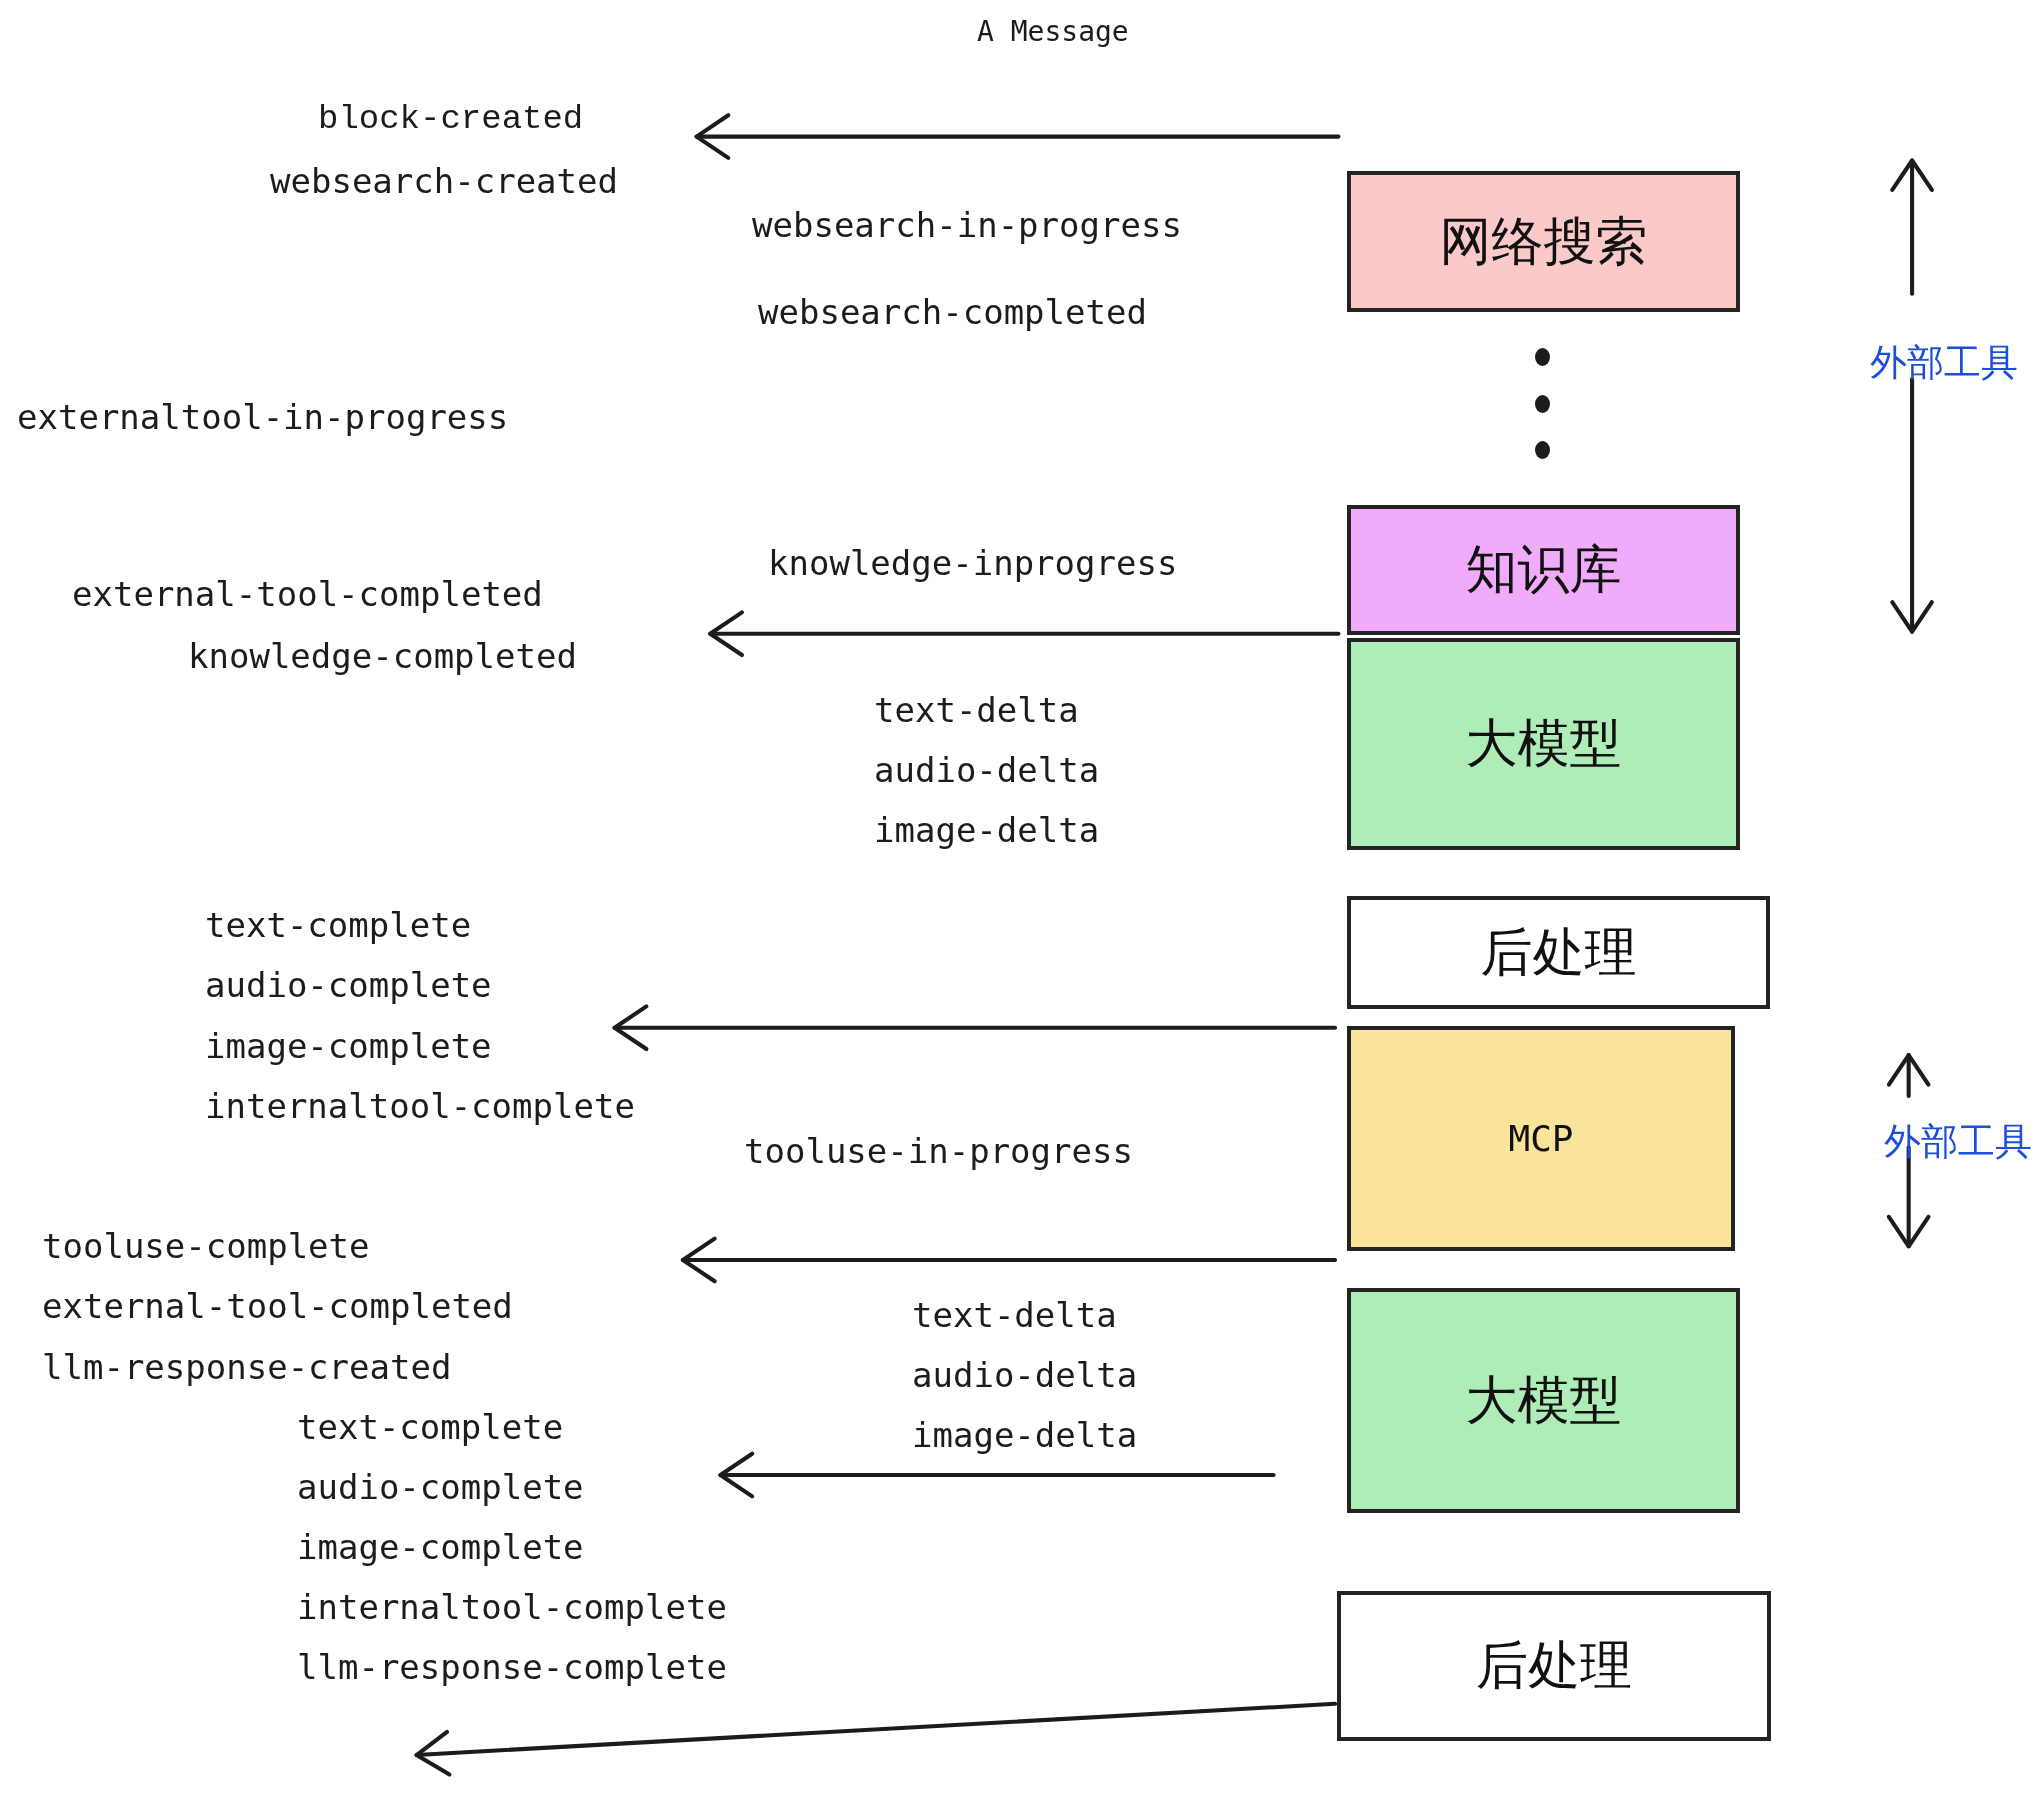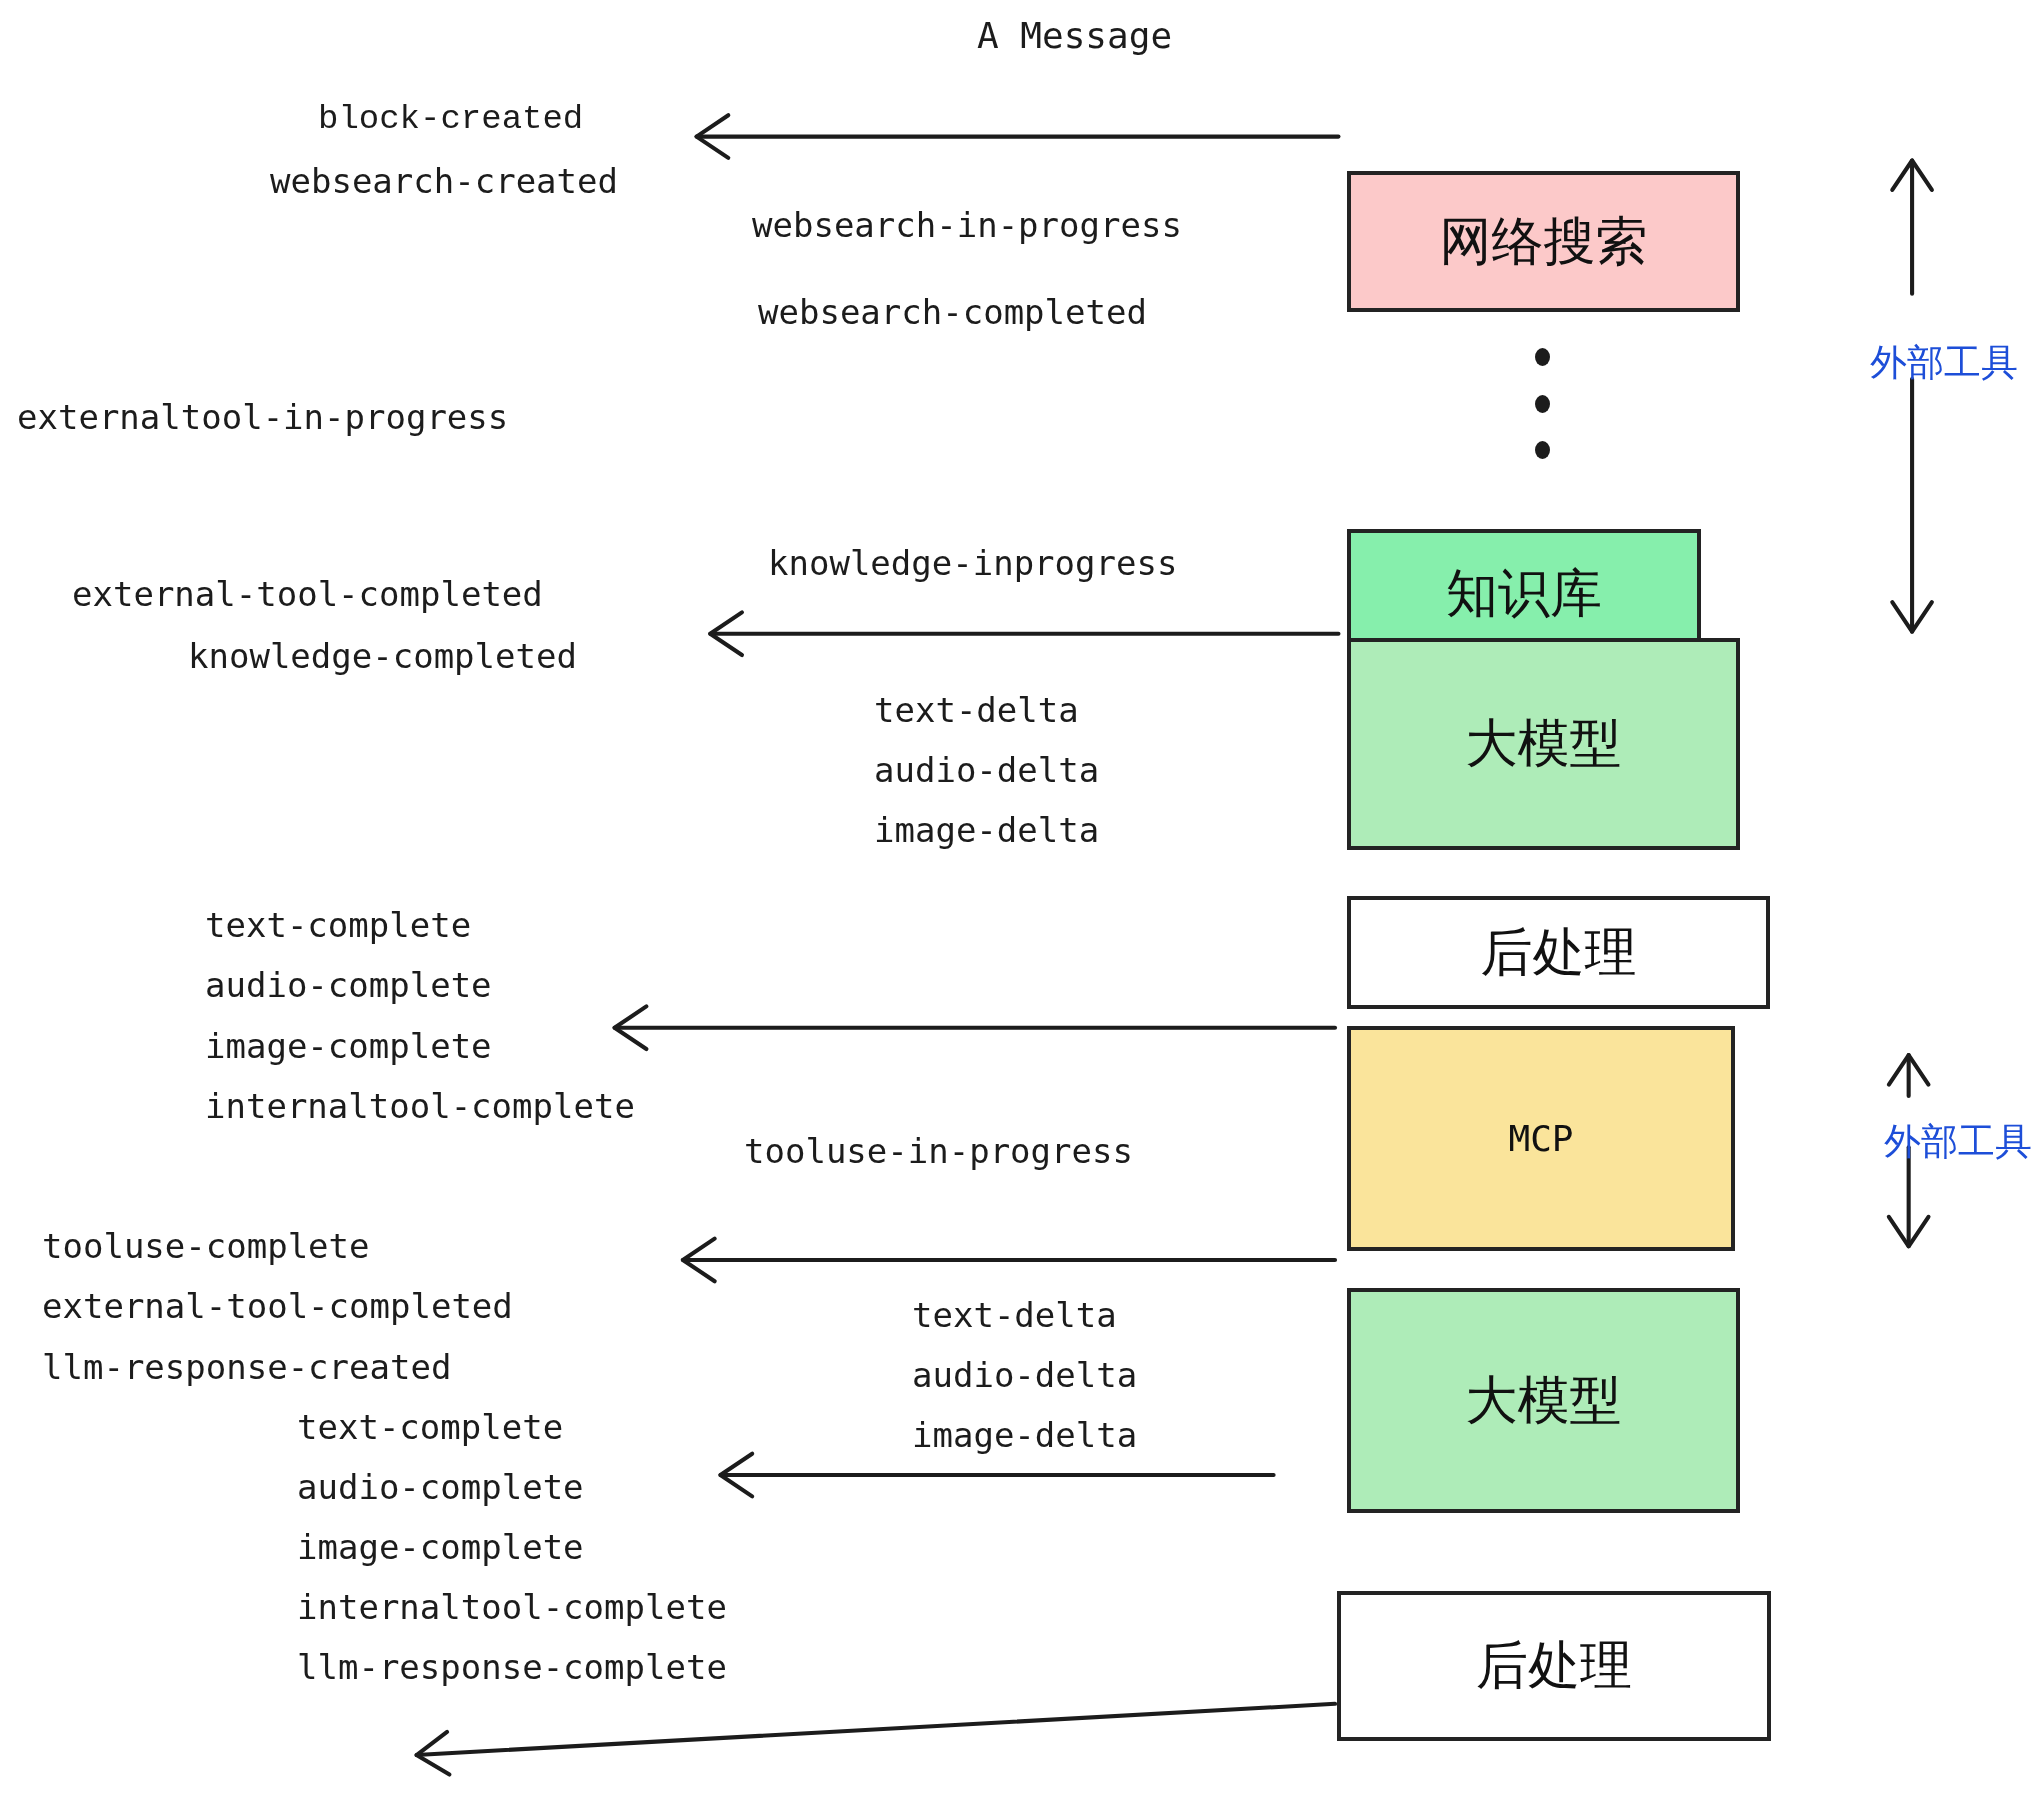--- a/index.html
+++ b/index.html
@@ -29,21 +29,21 @@
     font-family: "DejaVu Sans Mono", "Liberation Mono", monospace;
     font-size: 34px;
     line-height: 1;
     color: #1c1c1c;
     white-space: pre;
     letter-spacing: 0px;
   }
   .title {
     position: absolute;
     font-family: "DejaVu Sans Mono", "Liberation Mono", monospace;
-    font-size: 36px;
+    font-size: 28px;
     color: #1c1c1c;
     white-space: pre;
   }
   .box {
     position: absolute;
     box-sizing: border-box;
     border: 4.1px solid #232323;
     display: flex;
     align-items: center;
     justify-content: center;
@@ -114,21 +114,21 @@
         <path d="M 2823.999553304354 1588.1627838322315 L 2795 1545 L 2766.000446695646 1588.1627838322315" fill="none" stroke="#1C1C1C" stroke-width="6" stroke-linecap="round" stroke-linejoin="round"></path>
         <line x1="2795" y1="1680" x2="2795" y2="1825" stroke="#1C1C1C" stroke-width="6" stroke-linecap="round"></line>
         <path d="M 2766.000446695646 1781.8372161677685 L 2795 1825 L 2823.999553304354 1781.8372161677685" fill="none" stroke="#1C1C1C" stroke-width="6" stroke-linecap="round" stroke-linejoin="round"></path>
       </g>
     </svg>
 
   <div id="boxes">
       <div class="box" style="left: 1347px; top: 171px; width: 393px; height: 141px; background: rgb(252, 201, 201);">
         <span>网络搜索</span>
       </div>
-      <div class="box" style="left: 1347px; top: 505px; width: 354px; height: 130px; background: #86efac; margin-top: 24px;">
+      <div class="box" style="left: 1347px; top: 505px; width: 393px; height: 130px; background: #f0abfc;">
         <span>知识库</span>
       </div>
       <div class="box" style="left: 1347px; top: 638px; width: 393px; height: 212px; background: rgb(174, 236, 184);">
         <span>大模型</span>
       </div>
       <div class="box" style="left: 1347px; top: 896px; width: 423px; height: 113px; background: rgb(255, 255, 255);">
         <span>后处理</span>
       </div>
       <div class="box mono-label" style="left: 1347px; top: 1026px; width: 388px; height: 225px; background: rgb(250, 228, 155);">
         <span>MCP</span>

